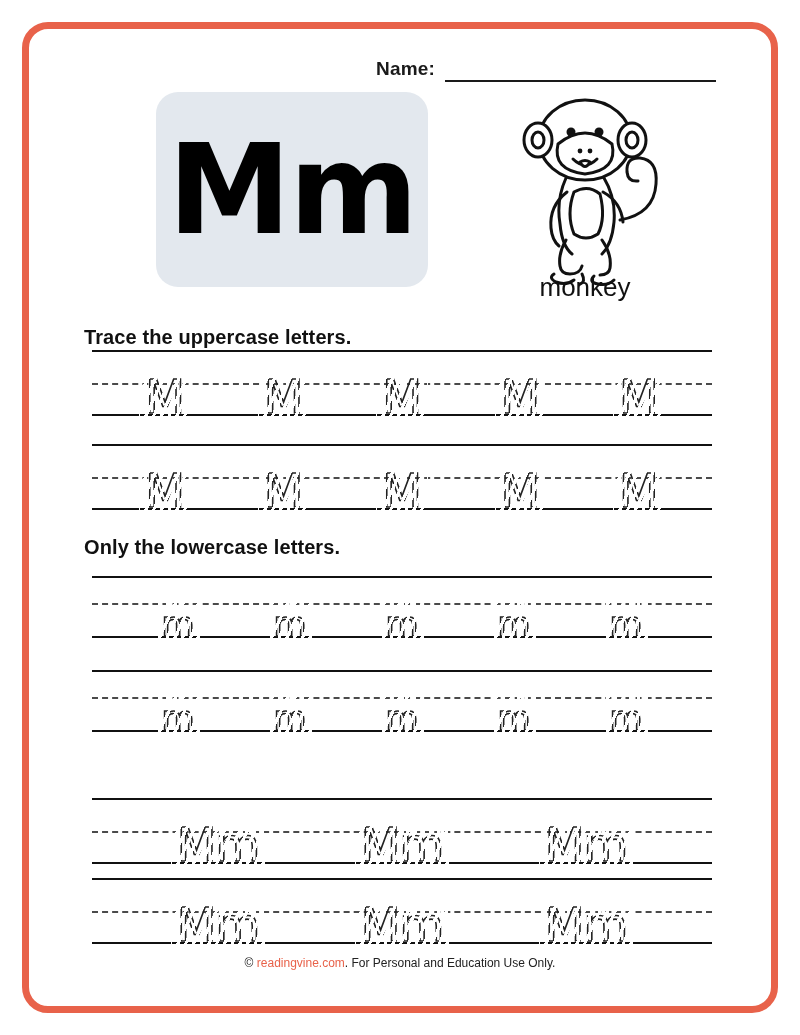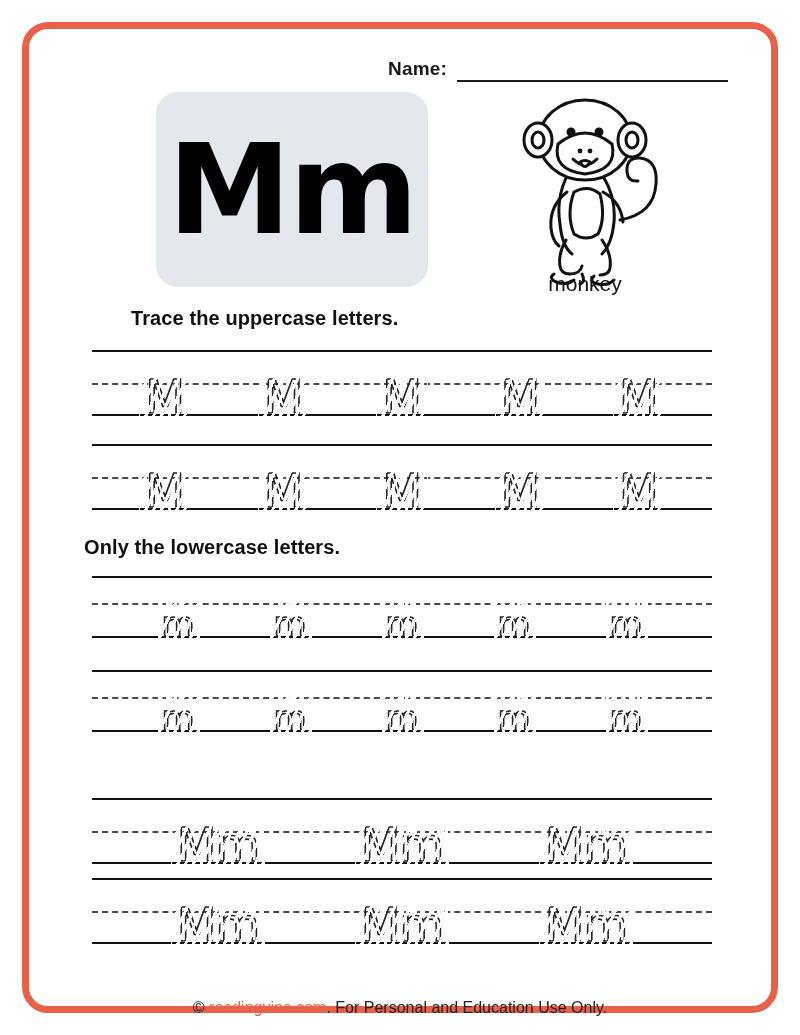--- a/index.html
+++ b/index.html
@@ -36,21 +36,21 @@
     position: absolute;
     left: 40px;
     top: 36px;
     width: 720px;
     height: 960px;
   }
 
   
   .name-row {
     position: absolute;
-    left: 348px;
+    left: 336px;
     top: 16px;
     width: 340px;
     height: 30px;
     display: flex;
     align-items: flex-end;
   }
   .name-label {
     font-size: 19px;
     font-weight: bold;
     color: #1a1a1a;
@@ -95,34 +95,34 @@
     width: 230px;
     height: 215px;
   }
   .illustration svg { display: block; }
   .illustration-caption {
     position: absolute;
     left: 430px;
     top: 236px;
     width: 230px;
     text-align: center;
-    font-size: 21px;
+    font-size: 26px;
     color: #111111;
   }
 
   
   .section-heading {
     position: absolute;
     font-size: 20px;
     font-weight: bold;
     color: #111111;
     letter-spacing: .1px;
     white-space: nowrap;
   }
-  #heading-upper { left: 44px; top: 271px; margin-left: 47px; }
+  #heading-upper { left: 44px; top: 290px; }
   #heading-lower { left: 44px; top: 500px; }
   #heading-both  { left: 44px; top: 722px; }
 
   
   .trace-row {
     position: absolute;
     left: 52px;
     width: 620px;
     height: 66px;
   }
@@ -199,23 +199,22 @@
   .both .glyph-strip { justify-content: space-around; padding: 0 34px; }
   .lower .glyph-strip { padding: 0 30px; }
 
   
   .footer {
     position: absolute;
     left: 0;
     top: 920px;
     width: 720px;
     text-align: center;
-    font-size: 16px;
+    font-size: 12px;
     color: #222222;
-    margin-top: 43px;
   }
   .footer .brand { color: #e8624a; }
 </style>
 </head>
 <body>
 
 <div class="page">
   <div class="border-frame"></div>
 
   <div class="content">

